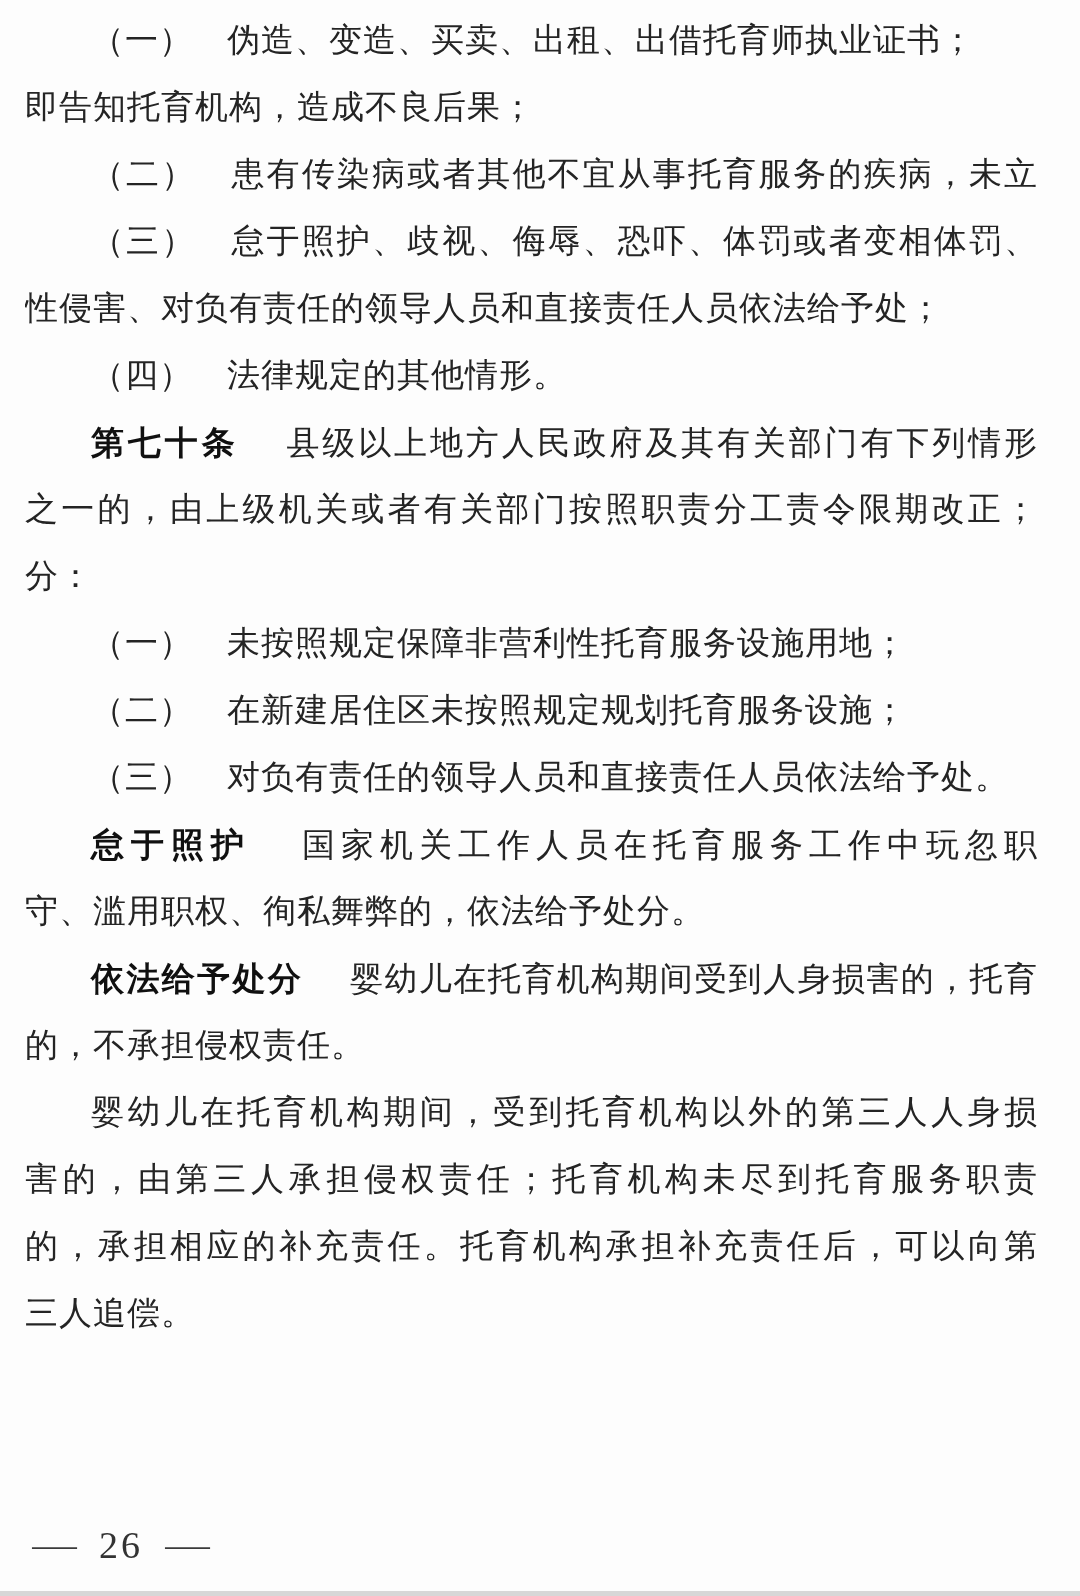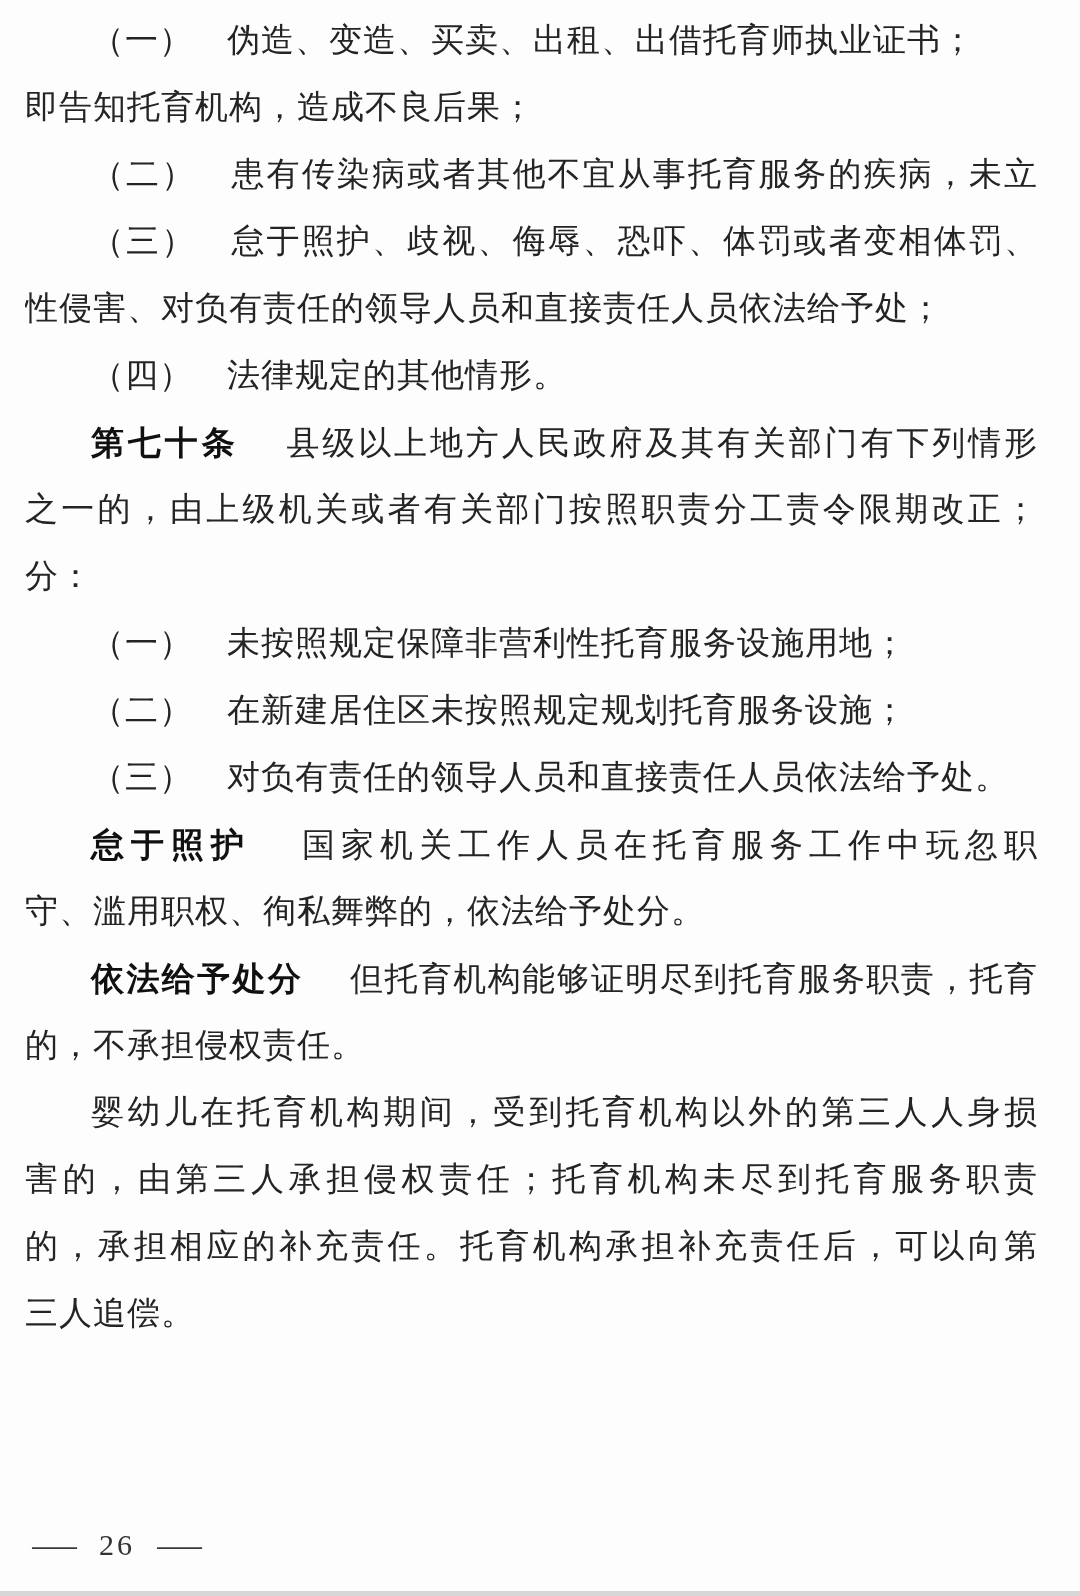--- a/index.html
+++ b/index.html
@@ -59,21 +59,21 @@
     color:#3a3a3a;
     font-size:33px;
   }
   .page-footer .dash{
     letter-spacing:0;
     transform:scaleX(1.35);
     display:inline-block;
   }
   .page-footer .num{
     margin:4px 28px;
-    font-size:30px;
+    font-size:38px;
     letter-spacing:3px;
     color:#333;
   }
   .scan-edge-bottom{
     position:absolute;
     left:0;bottom:0;
     width:100%;height:5px;
     background:var(--edge);
   }
 </style>
@@ -90,21 +90,21 @@
       <div class="line">性侵害、对负有责任的领导人员和直接责任人员依法给予处；</div>
       <div class="line first">（四）　法律规定的其他情形。</div>
       <div class="line first fill"><span class="article-no">第七十条</span><span class="article-gap"></span><span>县级以上地方人民政府及其有关部门有下列情形</span></div>
       <div class="line fill">之一的，由上级机关或者有关部门按照职责分工责令限期改正；</div>
       <div class="line">分：</div>
       <div class="line first">（一）　未按照规定保障非营利性托育服务设施用地；</div>
       <div class="line first">（二）　在新建居住区未按照规定规划托育服务设施；</div>
       <div class="line first">（三）　对负有责任的领导人员和直接责任人员依法给予处。</div>
       <div class="line first fill"><span class="article-no">怠于照护</span><span class="article-gap"></span><span>国家机关工作人员在托育服务工作中玩忽职</span></div>
       <div class="line">守、滥用职权、徇私舞弊的，依法给予处分。</div>
-      <div class="line first fill"><span class="article-no">依法给予处分</span><span class="article-gap"></span><span>但托育机构能够证明尽到托育服务职责，托育</span></div>
+      <div class="line first fill"><span class="article-no">依法给予处分</span><span class="article-gap"></span><span>婴幼儿在托育机构期间受到人身损害的，托育</span></div>
       <div class="line">的，不承担侵权责任。</div>
       <div class="line first fill">婴幼儿在托育机构期间，受到托育机构以外的第三人人身损</div>
       <div class="line fill">害的，由第三人承担侵权责任；托育机构未尽到托育服务职责</div>
       <div class="line fill">的，承担相应的补充责任。托育机构承担补充责任后，可以向第</div>
       <div class="line">三人追偿。</div>
     </div>
 
   <div class="page-footer">
     <span class="dash">—</span>
     <span class="num">26</span>

